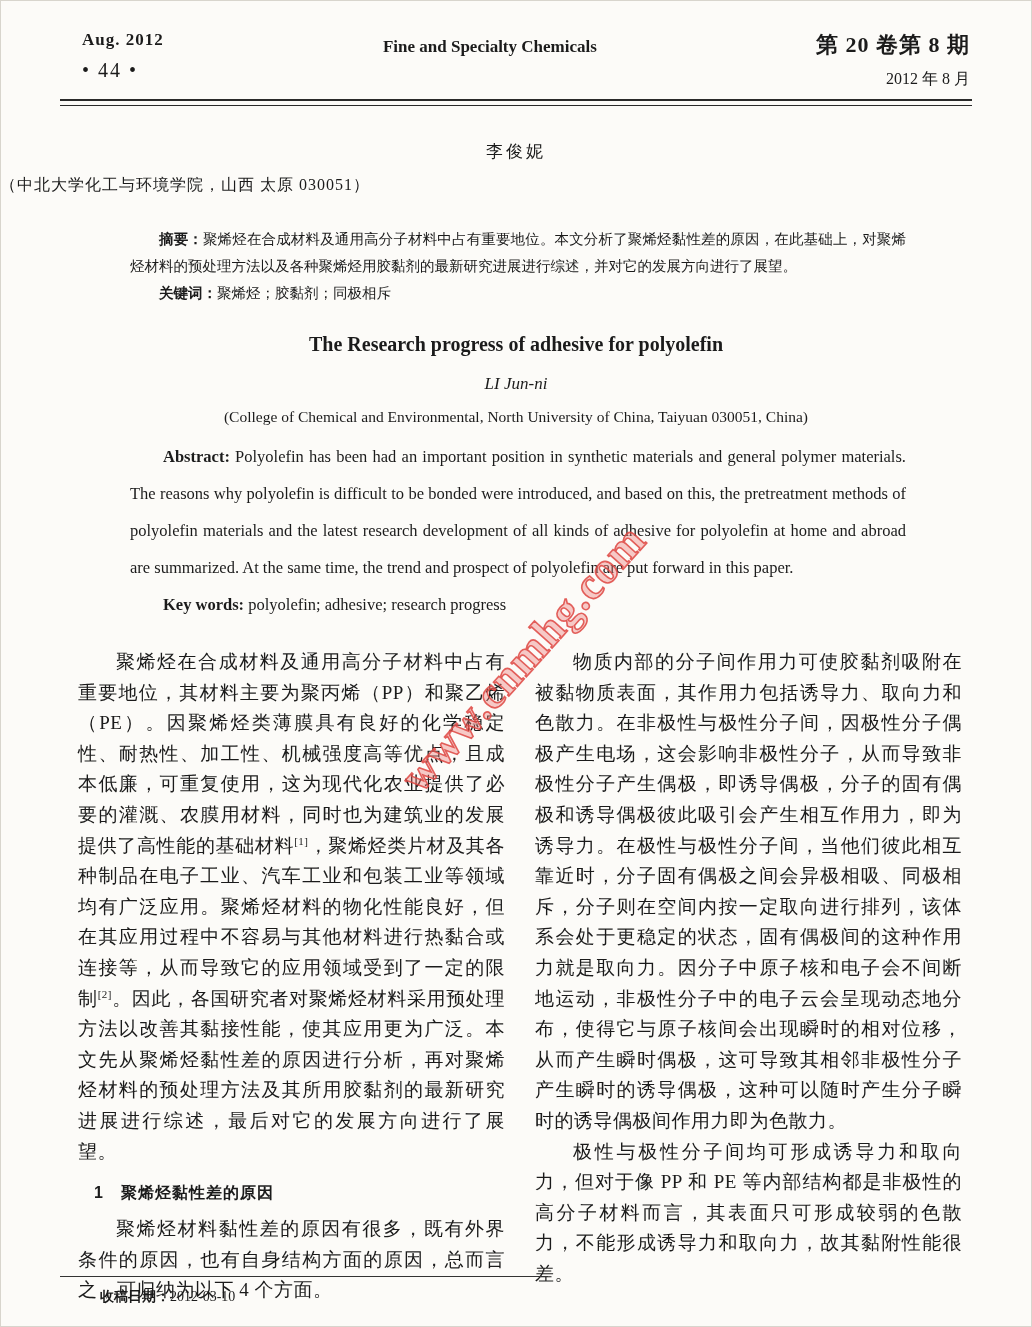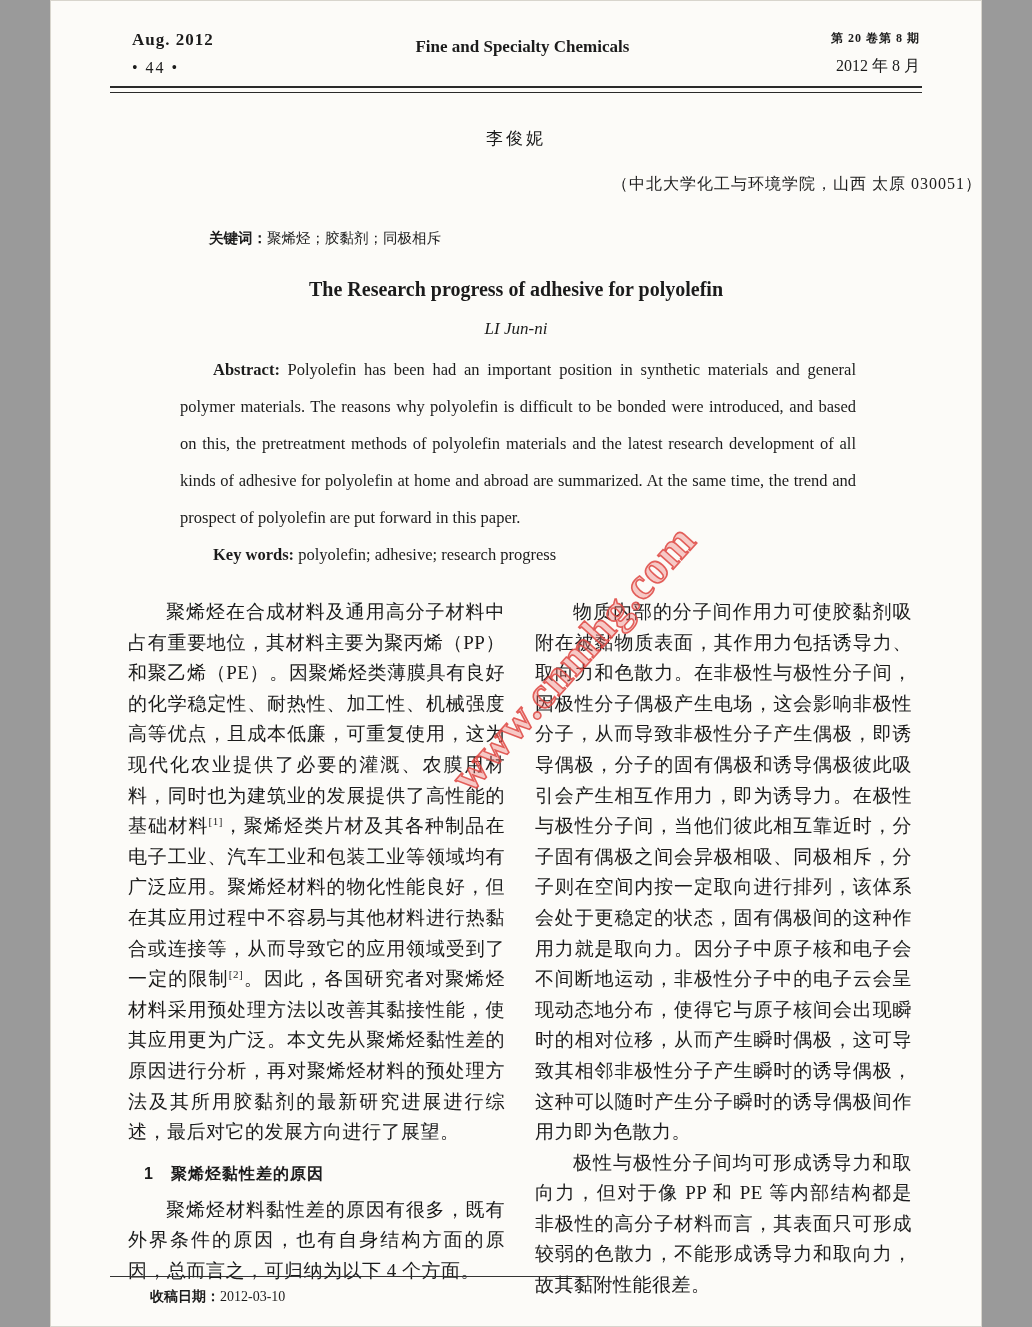--- a/index.html
+++ b/index.html
@@ -1,44 +1,44 @@
 <!DOCTYPE html>
 <html><head>
 <meta charset="utf-8">
 <style>
   html,body{margin:0;padding:0;background:#9a9a9a;}
   .page{
     position:relative;
-    width:932px;height:1327px;
+    width:1032px;height:1327px;
     margin:0 auto;
     background:#fcfbf8;
     color:#1b1b1b;
     font-family:"Liberation Serif","DejaVu Serif",serif;
     overflow:hidden;
     box-shadow:inset 0 0 0 1px #d8d5cd;
   }
   
   .hdr{display:flex;justify-content:space-between;align-items:flex-start;
        padding:30px 62px 0 82px;}
   .hdr-left .l1{font-weight:bold;font-size:17px;letter-spacing:1px;}
-  .hdr-left .l2{font-size:16px;margin-top:9px;letter-spacing:2px;}
+  .hdr-left .l2{font-size:20px;margin-top:9px;letter-spacing:2px;}
   .hdr-center{text-align:center;}
   .hdr-center .l1{font-size:20px;font-weight:bold;letter-spacing:5px;}
   .hdr-center .l2{font-size:17px;font-weight:bold;margin-top:7px;}
   .hdr-right{text-align:right;}
-  .hdr-right .l1{font-size:12px;font-weight:bold;letter-spacing:1px;}
+  .hdr-right .l1{font-size:22px;font-weight:bold;letter-spacing:1px;}
   .hdr-right .l2{font-size:16px;margin-top:9px;}
   .dbl-rule{margin:9px 60px 0 60px;height:4px;
             border-top:2px solid #2a2a2a;border-bottom:1.5px solid #2a2a2a;}
   
   .title-cn{margin:44px 0 0;text-align:center;
             font-family:"Liberation Sans","DejaVu Sans",sans-serif;
             font-size:44px;font-weight:900;letter-spacing:7px;}
   .author-cn{margin-top:34px;text-align:center;font-size:17px;letter-spacing:3px;}
-  .affil-cn{margin-top:24px;text-align:right;font-size:16px;letter-spacing:1px;}
+  .affil-cn{margin-top:12px;text-align:left;font-size:16px;letter-spacing:1px;}
   
   .abs-cn{margin:30px 126px 0 130px;font-size:14.5px;line-height:27px;
           text-align:justify;}
   .abs-cn p{margin:0;}
   .abs-cn .indent{text-indent:2em;}
   .abs-cn b{font-family:"Liberation Sans","DejaVu Sans",sans-serif;font-weight:bold;}
   
   .title-en{margin:26px 0 18px;text-align:center;font-size:20px;font-weight:bold;}
   .author-en{margin-top:4px;text-align:center;font-size:17px;font-style:italic;}
   .affil-en{margin-top:14px;text-align:center;font-size:15.5px;}
@@ -88,25 +88,27 @@
       <div class="l2">2012 年 8 月</div>
     </div>
   </header>
 
   <div class="dbl-rule"></div>
 
   <div class="author-cn">李俊妮</div>
   <div class="affil-cn">（中北大学化工与环境学院，山西 太原 030051）</div>
 
   <div class="abs-cn">
+    <p class="indent"><b>摘要：</b><span>聚烯烃在合成材料及通用高分子材料中占有重要地位。本文分析了聚烯烃黏性差的原因，在此基础上，对聚烯烃材料的预处理方法以及各种聚烯烃用胶黏剂的最新研究进展进行综述，并对它的发展方向进行了展望。</span></p>
     <p class="indent"><b>关键词：</b><span>聚烯烃；胶黏剂；同极相斥</span></p>
   </div>
 
   <h2 class="title-en">The Research progress of adhesive for polyolefin</h2>
   <div class="author-en">LI Jun-ni</div>
+  <div class="affil-en">(College of Chemical and Environmental, North University of China, Taiyuan 030051, China)</div>
 
   <div class="abs-en">
     <p class="indent"><b>Abstract:</b><span> Polyolefin has been had an important position in synthetic materials and general polymer materials. The reasons why polyolefin is difficult to be bonded were introduced, and based on this, the pretreatment methods of polyolefin materials and the latest research development of all kinds of adhesive for polyolefin at home and abroad are summarized. At the same time, the trend and prospect of polyolefin are put forward in this paper.</span></p>
     <p class="indent"><b>Key words:</b><span> polyolefin; adhesive; research progress</span></p>
   </div>
 
   <main class="columns">
     <div class="col" id="col-left">
         <p class="body-p">聚烯烃在合成材料及通用高分子材料中占有重要地位，其材料主要为聚丙烯（PP）和聚乙烯（PE）。因聚烯烃类薄膜具有良好的化学稳定性、耐热性、加工性、机械强度高等优点，且成本低廉，可重复使用，这为现代化农业提供了必要的灌溉、农膜用材料，同时也为建筑业的发展提供了高性能的基础材料<sup>[1]</sup>，聚烯烃类片材及其各种制品在电子工业、汽车工业和包装工业等领域均有广泛应用。聚烯烃材料的物化性能良好，但在其应用过程中不容易与其他材料进行热黏合或连接等，从而导致它的应用领域受到了一定的限制<sup>[2]</sup>。因此，各国研究者对聚烯烃材料采用预处理方法以改善其黏接性能，使其应用更为广泛。本文先从聚烯烃黏性差的原因进行分析，再对聚烯烃材料的预处理方法及其所用胶黏剂的最新研究进展进行综述，最后对它的发展方向进行了展望。</p>
         <h3 class="sec-h1">1　聚烯烃黏性差的原因</h3>

